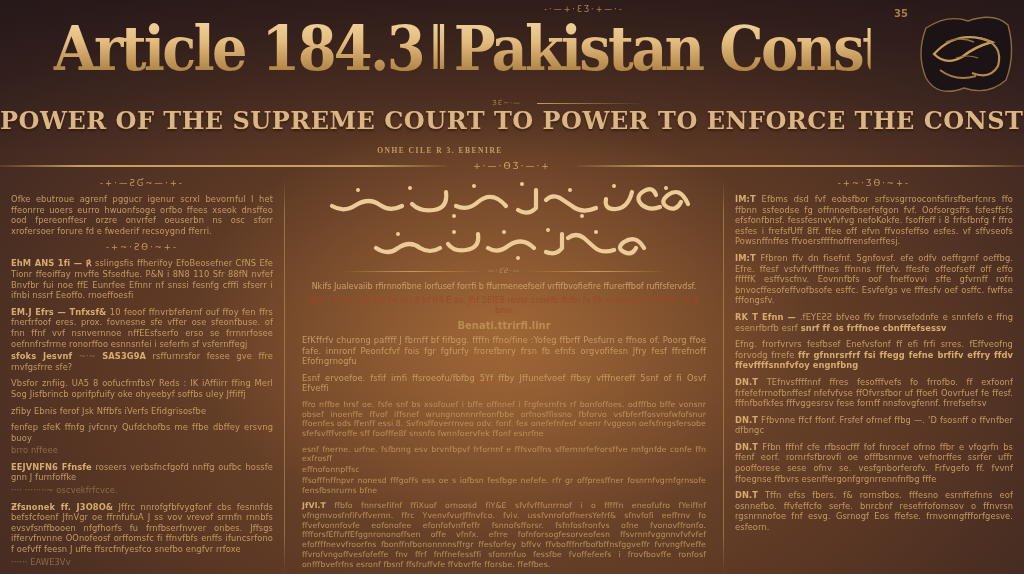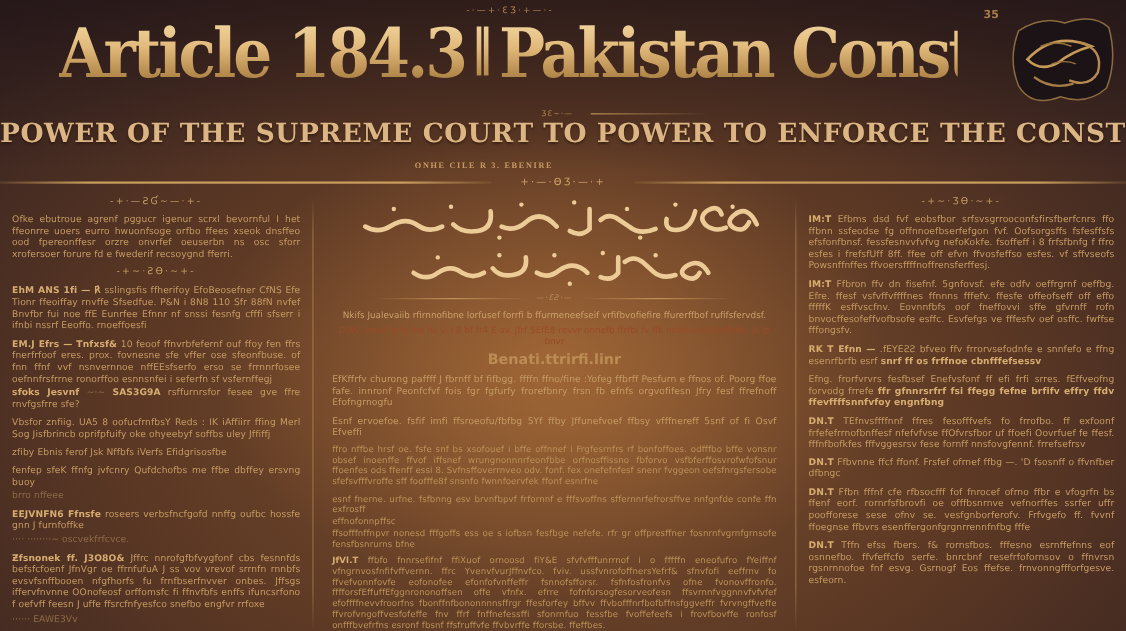--- a/index.html
+++ b/index.html
@@ -4,21 +4,21 @@
 <style>
   html,body{margin:0;padding:0;background:#1d1418;}
   body{width:1024px;height:574px;overflow:hidden;font-family:"DejaVu Sans",sans-serif;}
   .poster{position:relative;width:1024px;height:574px;overflow:hidden;
     background:
       linear-gradient(180deg, rgba(24,14,18,.50) 0%, rgba(24,14,18,0) 27%),
       radial-gradient(ellipse 430px 300px at 49% 57%, rgba(206,132,66,.48), rgba(206,132,66,0) 72%),
       radial-gradient(ellipse 980px 640px at 50% 66%, #7a4e2c 0%, #5a3724 42%, #3a2521 71%, #261a1e 100%);
   }
   
-  .orn-top{position:absolute;top:5px;left:424px;width:300px;text-align:left;font-size:8px;letter-spacing:2px;color:#b08651;}
+  .orn-top{position:absolute;top:5px;left:434px;width:300px;text-align:center;font-size:8px;letter-spacing:2px;color:#b08651;}
   .emblem-num{position:absolute;top:8px;right:116px;font-size:10px;font-weight:700;color:#a87e48;}
   .emblem{position:absolute;top:12px;right:8px;width:100px;height:84px;}
   .title-row{position:absolute;top:12px;left:8px;width:908px;text-align:center;white-space:nowrap;
     font-family:"DejaVu Serif",serif;font-weight:700;font-size:62px;letter-spacing:-3px;
     transform:scaleX(.90);transform-origin:50% 50%;}
   .gold-grad{color:#e0bd83;text-shadow:0 2px 2px rgba(40,20,8,.55);}
   @supports (-webkit-background-clip:text){
     .gold-grad{background:linear-gradient(180deg,#f4dda8 0%,#e2ba7c 42%,#b2874a 78%,#8d6733 100%);
       -webkit-background-clip:text;background-clip:text;color:transparent;text-shadow:none;}
   }
@@ -45,21 +45,21 @@
   .lead{font-weight:700;color:#d6ac70;}
   .dim{color:#8d6a47;}
   .u{text-decoration:underline;}
   
   .calli{display:block;margin:4px auto 0;}
   .mid-divider{display:flex;align-items:center;gap:6px;width:80%;margin:5px auto 7px;}
   .mid-divider .l{flex:1;height:1px;background:linear-gradient(90deg,rgba(197,154,94,0),#c59a5e,rgba(197,154,94,0));}
   .mid-divider .o{font-size:7px;color:#b9905a;letter-spacing:1px;font-style:italic;}
   .mid-caption{text-align:center;font-size:8px;line-height:10px;color:#caa06a;margin:0 0 4px;}
   .red{color:#9a4a28;}
-  .mid-bold{text-align:center;font-weight:700;font-size:13px;color:#bb8c54;margin:2px 0 4px;}
+  .mid-bold{text-align:center;font-weight:700;font-size:10px;color:#bb8c54;margin:2px 0 4px;}
   .dense{font-size:7.8px;line-height:9.7px;color:#bb9158;text-align:justify;margin:0 0 6px;letter-spacing:.1px;}
 </style>
 </head>
 <body>
 
 <div class="poster">
 
   <div class="orn-top">-·—+·ƐƷ·+—·-</div>
   <div class="emblem-num">35</div>
 

